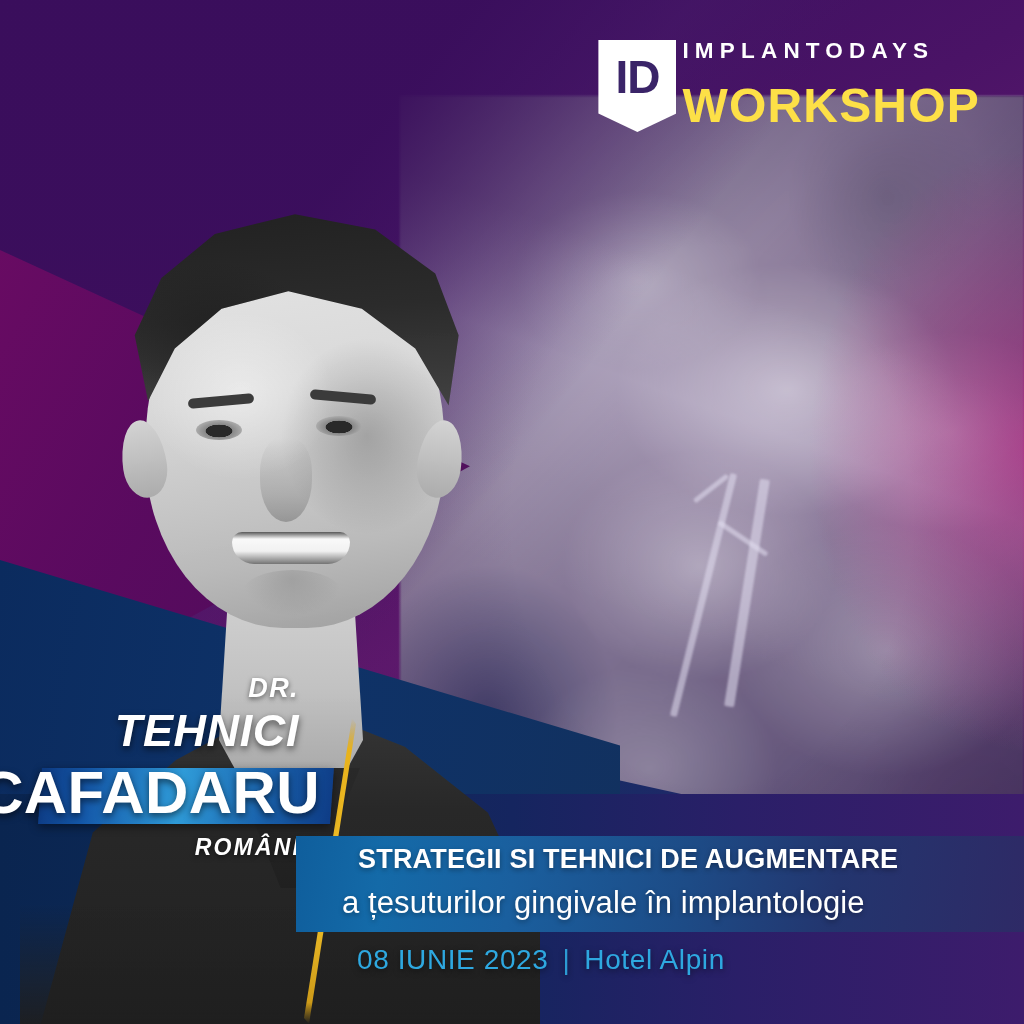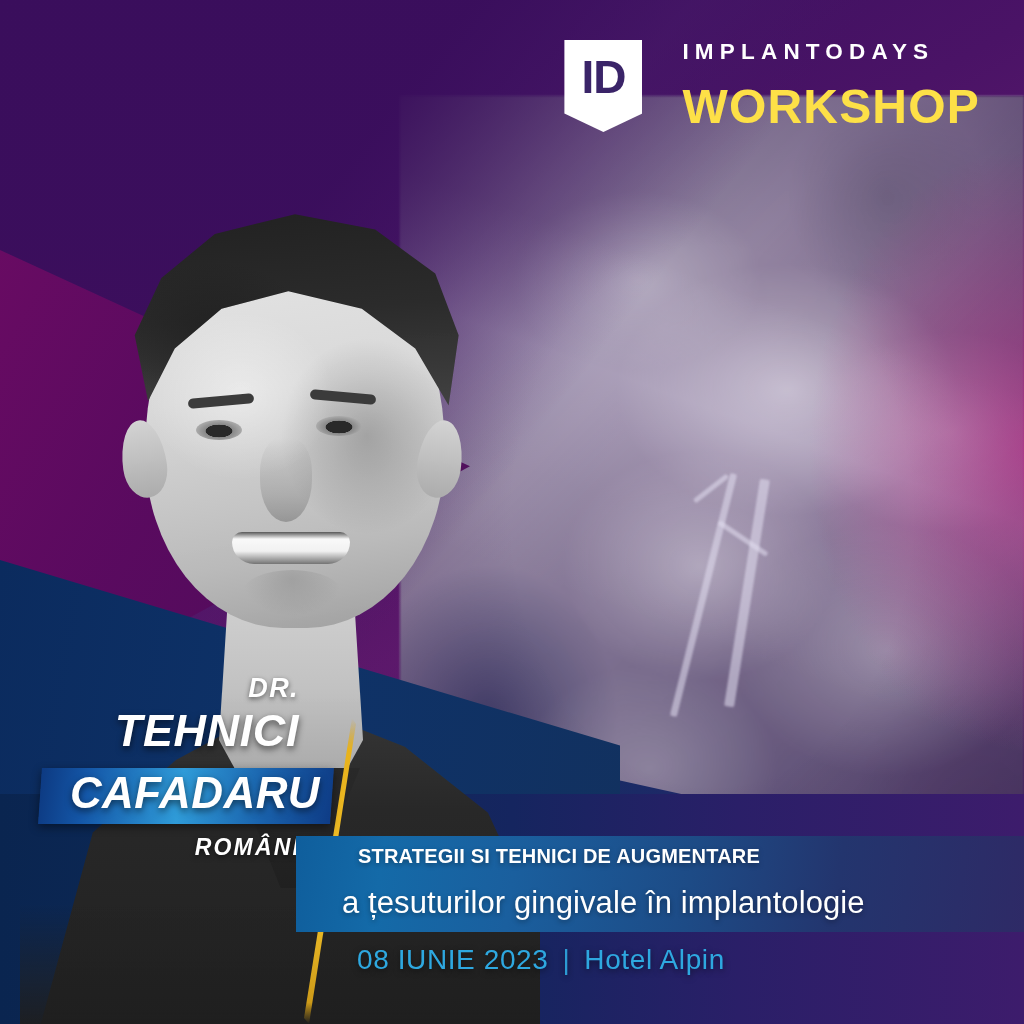--- a/index.html
+++ b/index.html
@@ -144,21 +144,21 @@
     position:absolute;left:212px;top:648px;width:128px;height:120px;
     background:linear-gradient(180deg,#2b2e33,#23262b);
     clip-path:polygon(0 0, 100% 0, 62% 100%, 38% 100%);
   }
   .p-fade{
     position:absolute;left:0;bottom:0;width:520px;height:120px;
     background:linear-gradient(180deg, rgba(15,42,88,0) 0%, rgba(13,40,86,.55) 60%, rgba(12,38,84,.92) 100%);
   }
 
   
-  .logo{position:absolute;right:44px;top:40px;display:flex;align-items:center;gap:40px;}
+  .logo{position:absolute;right:44px;top:40px;display:flex;align-items:flex-start;gap:6px;}
   .logo-mark{position:relative;width:78px;height:92px;}
   .logo-shield{
     position:absolute;inset:0;background:#ffffff;
     clip-path:polygon(0 0, 100% 0, 100% 80%, 50% 100%, 0 80%);
   }
   .logo-id{
     position:absolute;left:0;top:0;width:78px;height:74px;
     display:flex;align-items:center;justify-content:center;
     color:#3a2468;font-weight:bold;font-size:46px;letter-spacing:-1px;
     font-family:"Liberation Sans",sans-serif;line-height:1;
@@ -190,37 +190,37 @@
   }
   .namebar{
     position:absolute;left:40px;top:768px;width:292px;height:56px;
     background:linear-gradient(95deg,#0d3a82 0%,#1457a8 16%,#2f9bd8 48%,#1a63ad 76%,#0e3c86 100%);
     transform:skewX(-4deg);
     box-shadow:0 3px 10px rgba(0,0,0,.45);
   }
   .sp-last{
     position:absolute;left:40px;top:768px;width:296px;height:49px;
     display:flex;align-items:center;justify-content:flex-end;padding-right:16px;
-    color:#fff;font-size:44px;font-weight:bold;font-style:italic;letter-spacing:.4px;
+    color:#fff;font-size:60px;font-weight:bold;letter-spacing:.4px;
     text-shadow:0 3px 7px rgba(0,0,0,.55);
   }
   .sp-country{
     position:absolute;left:0;top:834px;width:320px;text-align:right;
     color:#fff;font-size:23px;font-weight:bold;font-style:italic;letter-spacing:2.2px;
     text-shadow:0 2px 5px rgba(0,0,0,.55);
   }
 
   
   .title-band{
     position:absolute;left:296px;top:836px;width:728px;height:96px;
     background:linear-gradient(98deg,#0f5e9c 0%,#146aa8 12%,#1a5f9e 30%,#1d4b86 54%,#23356e 74%,#2e2a66 100%);
   }
   .title-main{
     position:absolute;left:358px;top:846px;
-    color:#fff;font-size:20px;font-weight:bold;letter-spacing:.2px;line-height:1;
+    color:#fff;font-size:27px;font-weight:bold;letter-spacing:.2px;line-height:1;
     text-shadow:0 2px 5px rgba(0,0,0,.35);
   }
   .title-sub{
     position:absolute;left:342px;top:885px;
     color:#fff;font-size:31px;font-weight:normal;letter-spacing:.1px;line-height:1.15;
     text-shadow:0 2px 5px rgba(0,0,0,.35);
   }
 
   
   .dateline{

